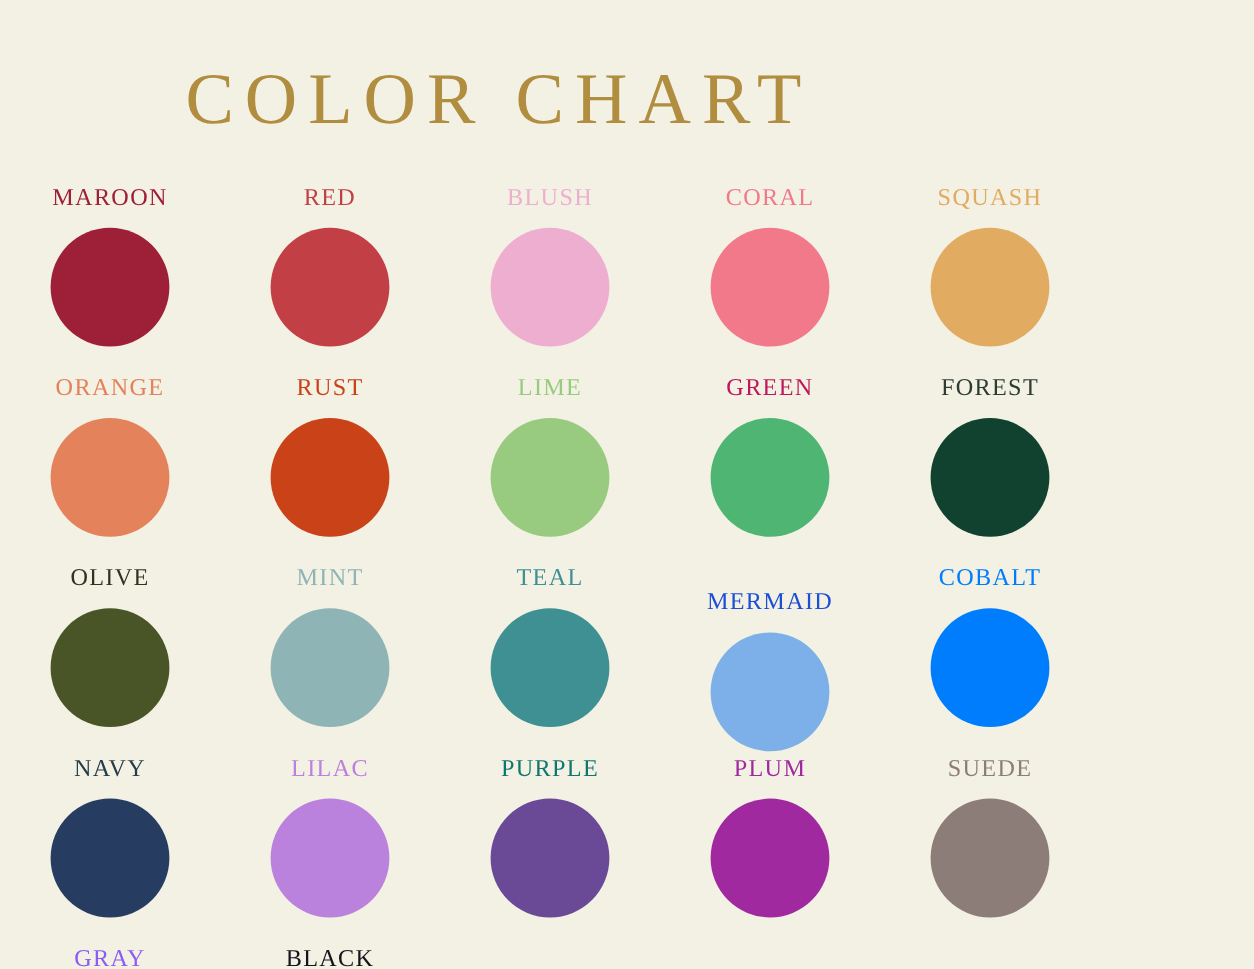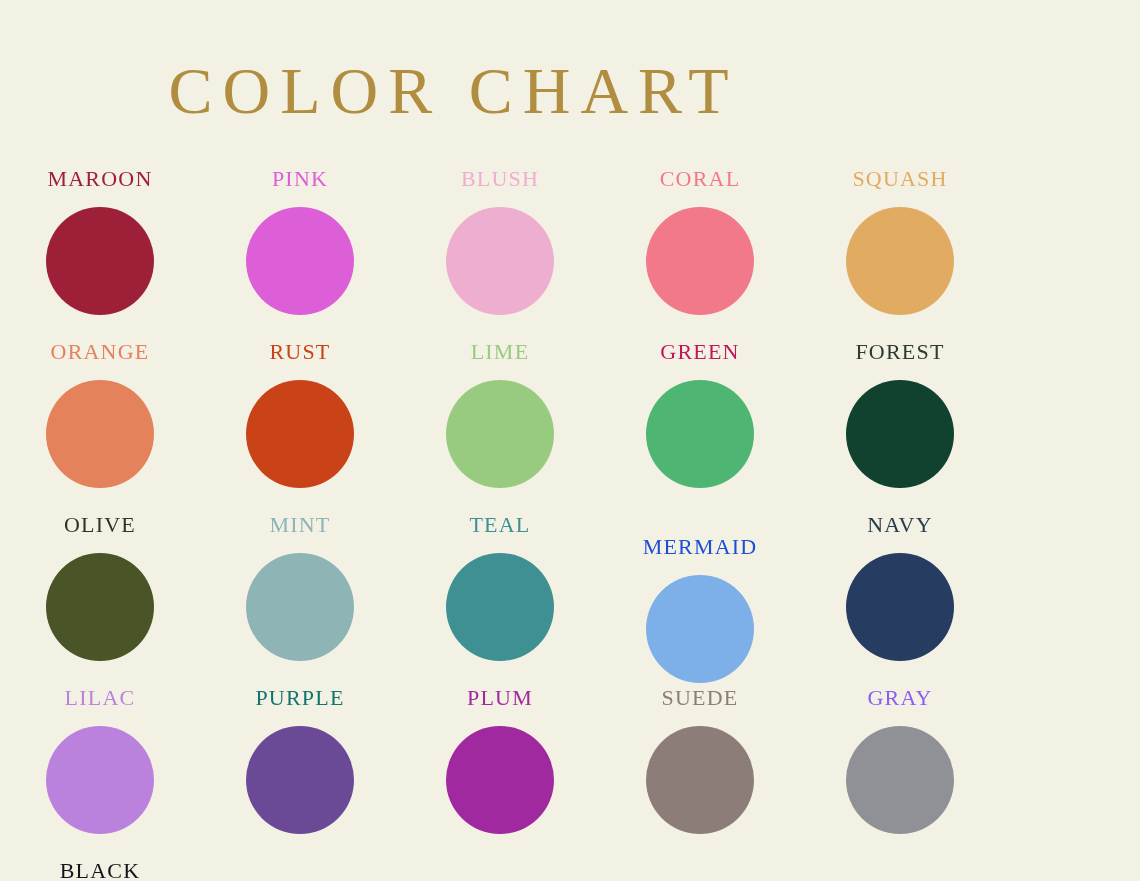--- a/index.html
+++ b/index.html
@@ -69,22 +69,22 @@
 <div class="page">
 
   <h1 class="chart-title" style="color: rgb(176, 141, 63);">COLOR CHART</h1>
 
   <div class="swatch-grid">
       <div class="swatch-cell">
         <div class="swatch-label" style="color: rgb(158, 31, 56);">MAROON</div>
         <div class="swatch-dot" style="background: rgb(158, 31, 56);"></div>
       </div>
       <div class="swatch-cell">
-        <div class="swatch-label" style="color: rgb(221, 95, 215);">PINK</div>
-        <div class="swatch-dot" style="background: rgb(221, 95, 215);"></div>
+        <div class="swatch-label" style="color: rgb(195, 63, 70);">RED</div>
+        <div class="swatch-dot" style="background: rgb(195, 63, 70);"></div>
       </div>
       <div class="swatch-cell">
         <div class="swatch-label" style="color: rgb(238, 174, 208);">BLUSH</div>
         <div class="swatch-dot" style="background: rgb(238, 174, 208);"></div>
       </div>
       <div class="swatch-cell">
         <div class="swatch-label" style="color: rgb(242, 121, 138);">CORAL</div>
         <div class="swatch-dot" style="background: rgb(242, 121, 138);"></div>
       </div>
       <div class="swatch-cell">
@@ -121,20 +121,24 @@
       </div>
       <div class="swatch-cell">
         <div class="swatch-label" style="color: rgb(63, 144, 147);">TEAL</div>
         <div class="swatch-dot" style="background: rgb(63, 144, 147);"></div>
       </div>
       <div class="swatch-cell">
         <div class="swatch-label" style="color: #1d4ed8; margin-top: 22px;">MERMAID</div>
         <div class="swatch-dot" style="background: rgb(125, 176, 232);"></div>
       </div>
       <div class="swatch-cell">
+        <div class="swatch-label" style="color: rgb(0, 125, 252);">COBALT</div>
+        <div class="swatch-dot" style="background: rgb(0, 125, 252);"></div>
+      </div>
+      <div class="swatch-cell">
         <div class="swatch-label" style="color: rgb(39, 60, 74); text-align: right;">NAVY</div>
         <div class="swatch-dot" style="background: rgb(39, 60, 97);"></div>
       </div>
       <div class="swatch-cell">
         <div class="swatch-label" style="color: rgb(187, 130, 221);">LILAC</div>
         <div class="swatch-dot" style="background: rgb(187, 130, 221);"></div>
       </div>
       <div class="swatch-cell">
         <div class="swatch-label" style="color: #0f766e;">PURPLE</div>
         <div class="swatch-dot" style="background: rgb(106, 73, 150);"></div>

